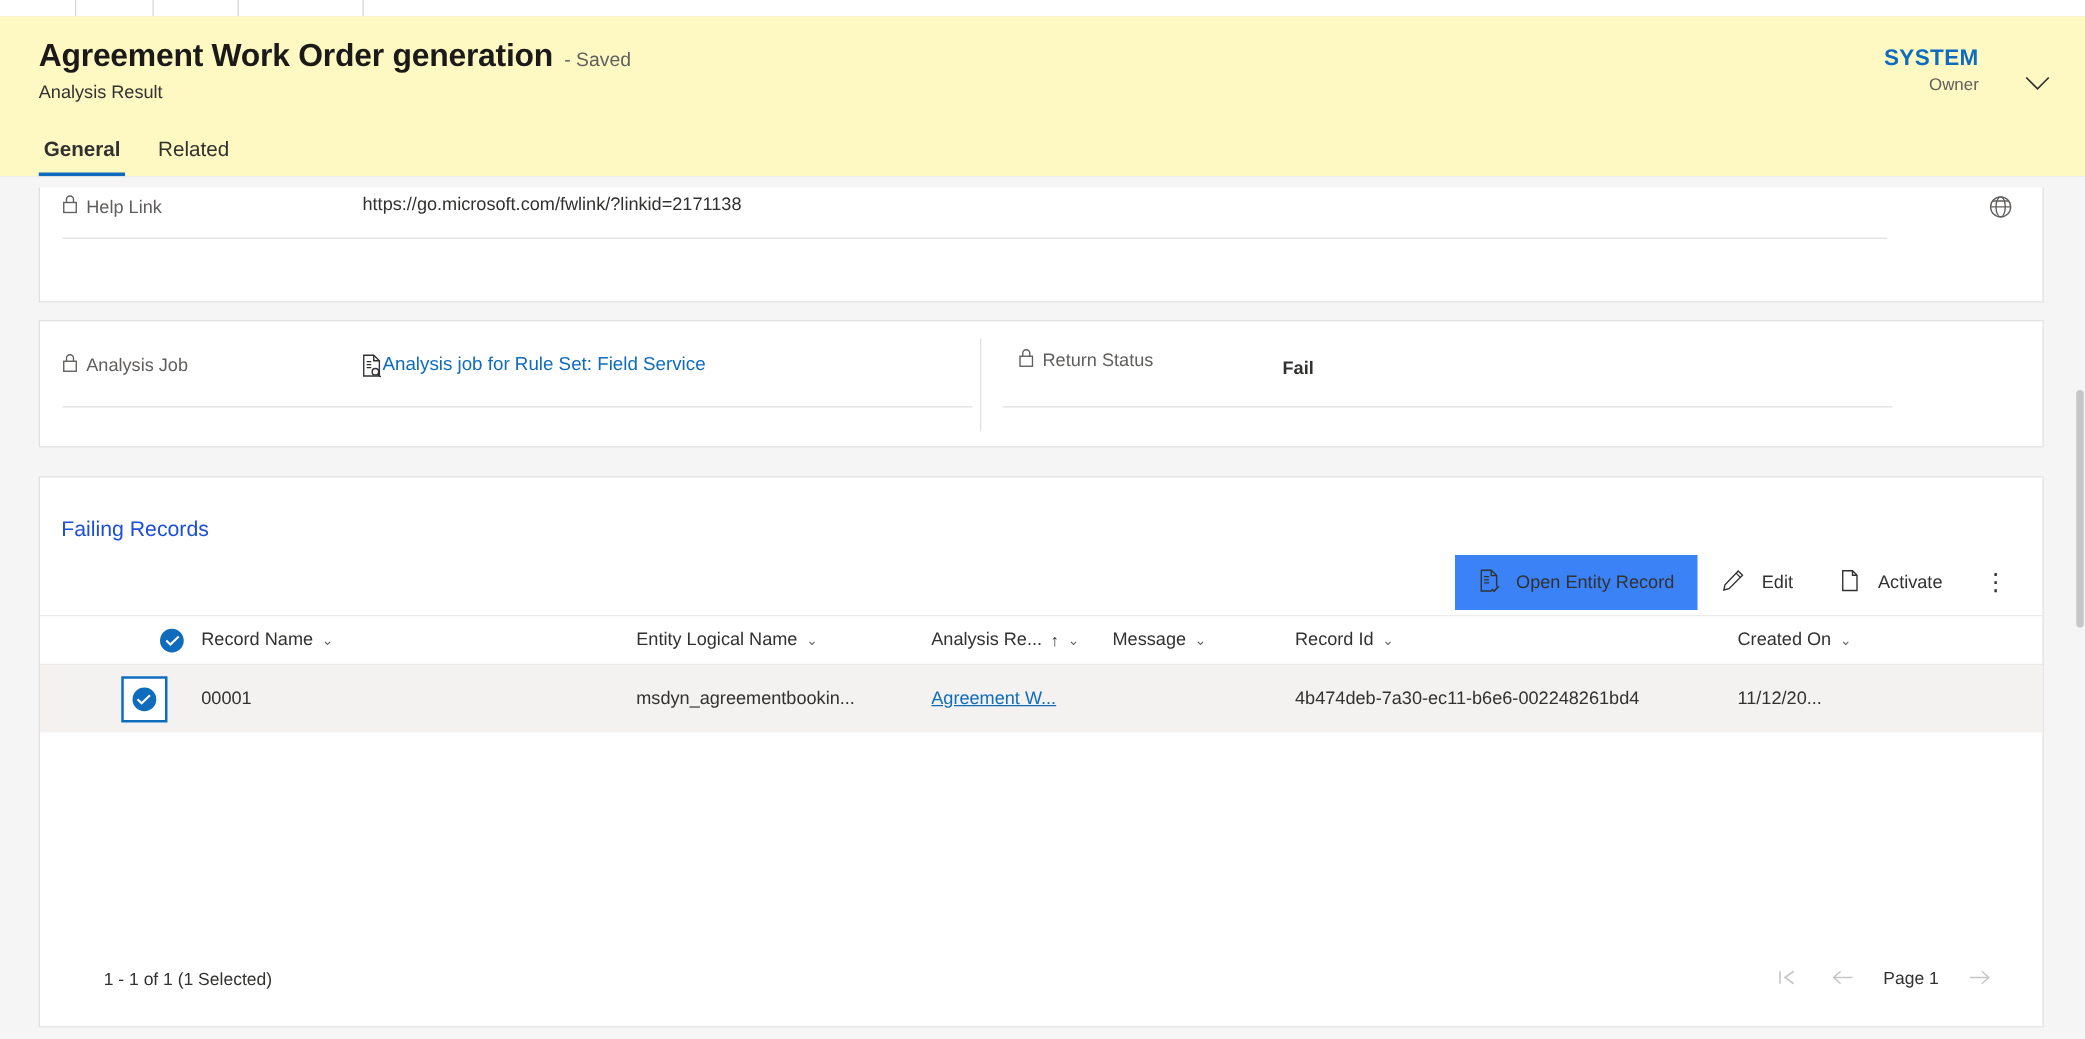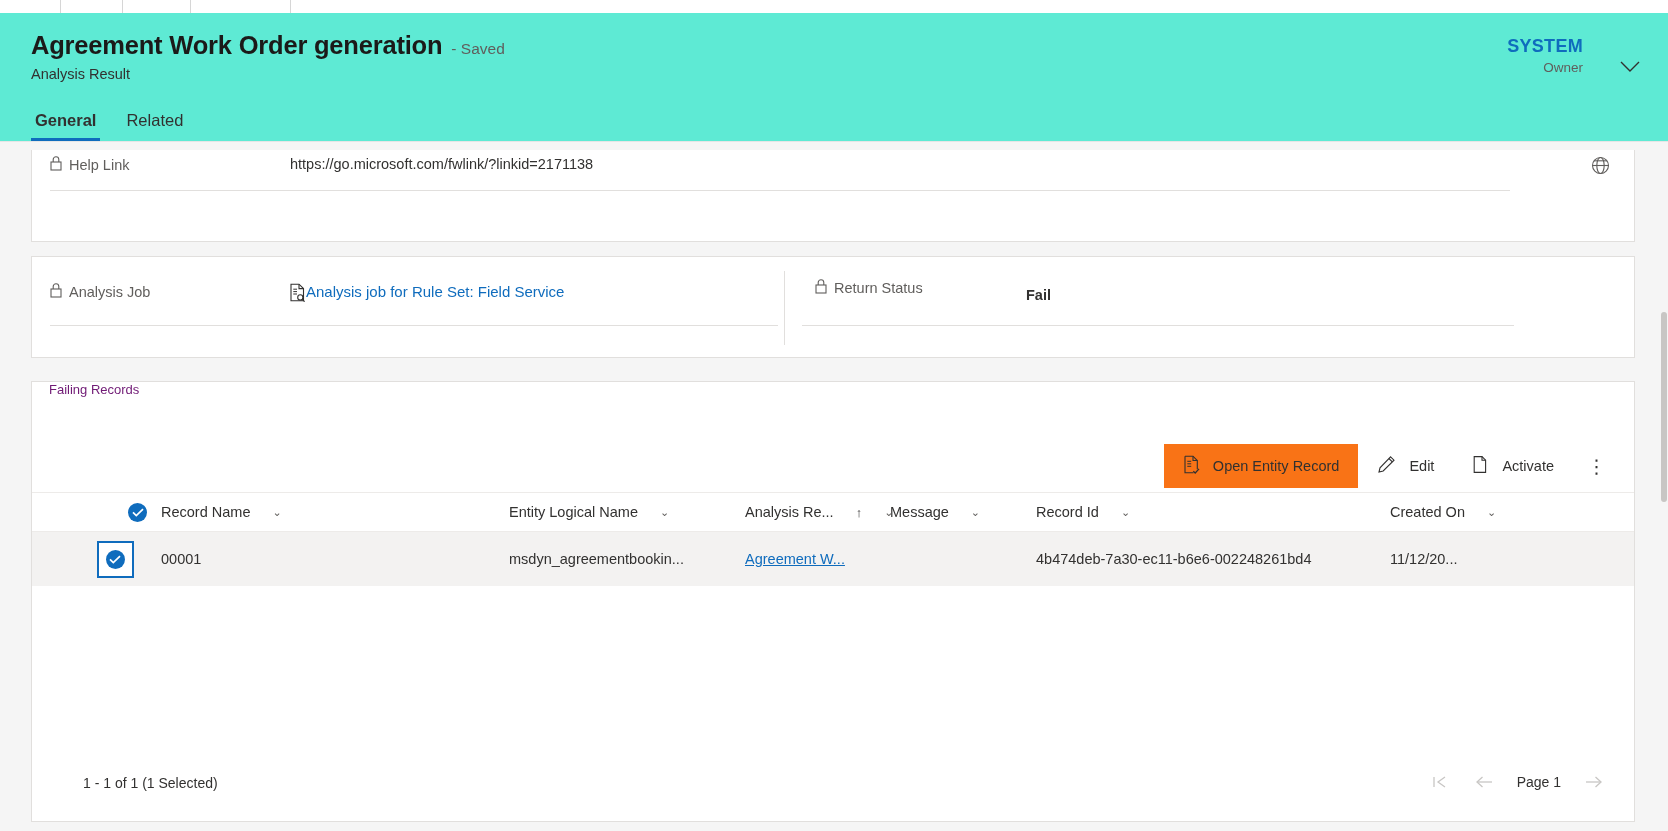--- a/index.html
+++ b/index.html
@@ -30,21 +30,21 @@
     width: 1px; height: 13px;
     background: #d6d6d6;
   }
 
   
   .form-header {
     position: absolute;
     left: 0; top: 13px;
     width: 1668px;
     height: 128px;
-    background: #5eead4;
+    background: #fef9c3;
   }
   .title-row {
     position: absolute;
     left: 31px; top: 18px;
     display: flex;
     align-items: baseline;
   }
   .record-title {
     font-size: 25.5px;
     font-weight: 600;
@@ -191,23 +191,23 @@
     background: #e1dfdd;
   }
 
   
   #card-grid {
     top: 239px;
     height: 441px;
   }
   .grid-title {
     position: absolute;
-    left: 17px; top: 0;
-    font-size: 13px;
-    color: #701a75;
+    left: 17px; top: 32px;
+    font-size: 17px;
+    color: #1d4ed8;
   }
 
   
   .command-bar {
     position: absolute;
     right: 14px; top: 62px;
     display: flex;
     align-items: stretch;
     height: 44px;
   }
@@ -217,21 +217,21 @@
     gap: 13px;
     padding: 0 19px;
     font-size: 14.5px;
     color: #323130;
     cursor: pointer;
     background: transparent;
     border: none;
     white-space: nowrap;
     font-family: "Liberation Sans", sans-serif;
   }
-  .cmd-btn.hovered { background: #f97316; }
+  .cmd-btn.hovered { background: #3b82f6; }
   .cmd-btn.overflow { padding: 0 14px; }
 
   
   .grid-head {
     position: absolute;
     left: 0; top: 110px;
     width: 100%;
     height: 40px;
     border-top: 1px solid #edebe9;
     border-bottom: 1px solid #edebe9;
@@ -251,21 +251,21 @@
     height: 100%;
     display: flex;
     align-items: center;
     font-size: 14.5px;
     color: #323130;
     overflow: hidden;
     white-space: nowrap;
   }
   .head-cell {
     color: #323130;
-    gap: 22px;
+    gap: 7px;
   }
   .sort-caret { font-size: 11px; color: #605e5c; }
   .sort-asc { font-size: 13px; color: #323130; }
 
   .check-circle {
     width: 19px; height: 19px;
     border-radius: 50%;
     background: #0f6cbd;
     display: flex;
     align-items: center;
@@ -290,21 +290,21 @@
     height: 66px;
   }
   .footer-count {
     position: absolute;
     left: 51px; top: 20px;
     font-size: 14px;
     color: #323130;
   }
   .pager {
     position: absolute;
-    right: 28px; top: 14px;
+    right: 38px; top: 14px;
     display: flex;
     align-items: center;
     gap: 19px;
   }
   .pager-btn {
     display: flex;
     align-items: center;
     justify-content: center;
     width: 26px; height: 26px;
     color: #605e5c;

